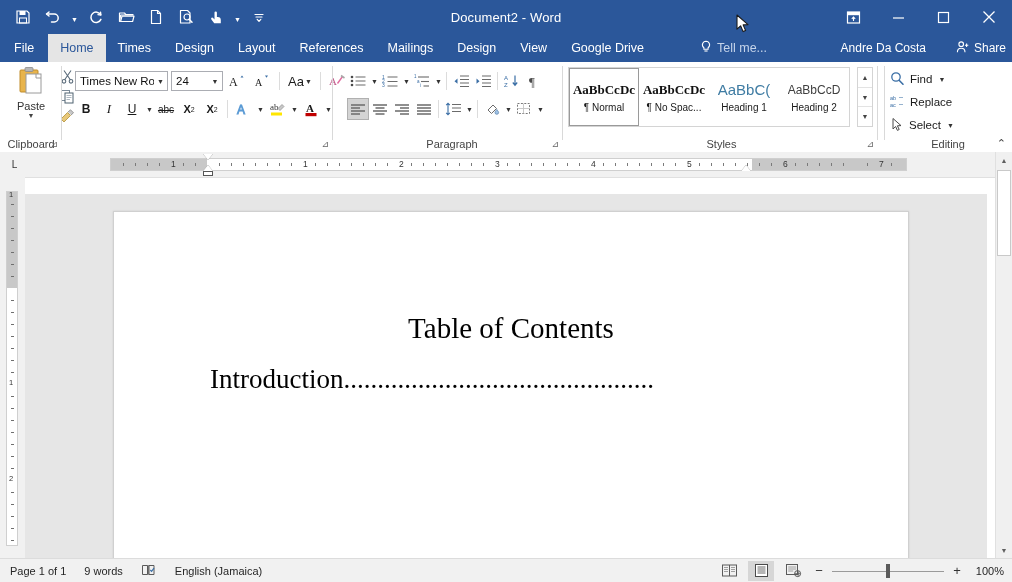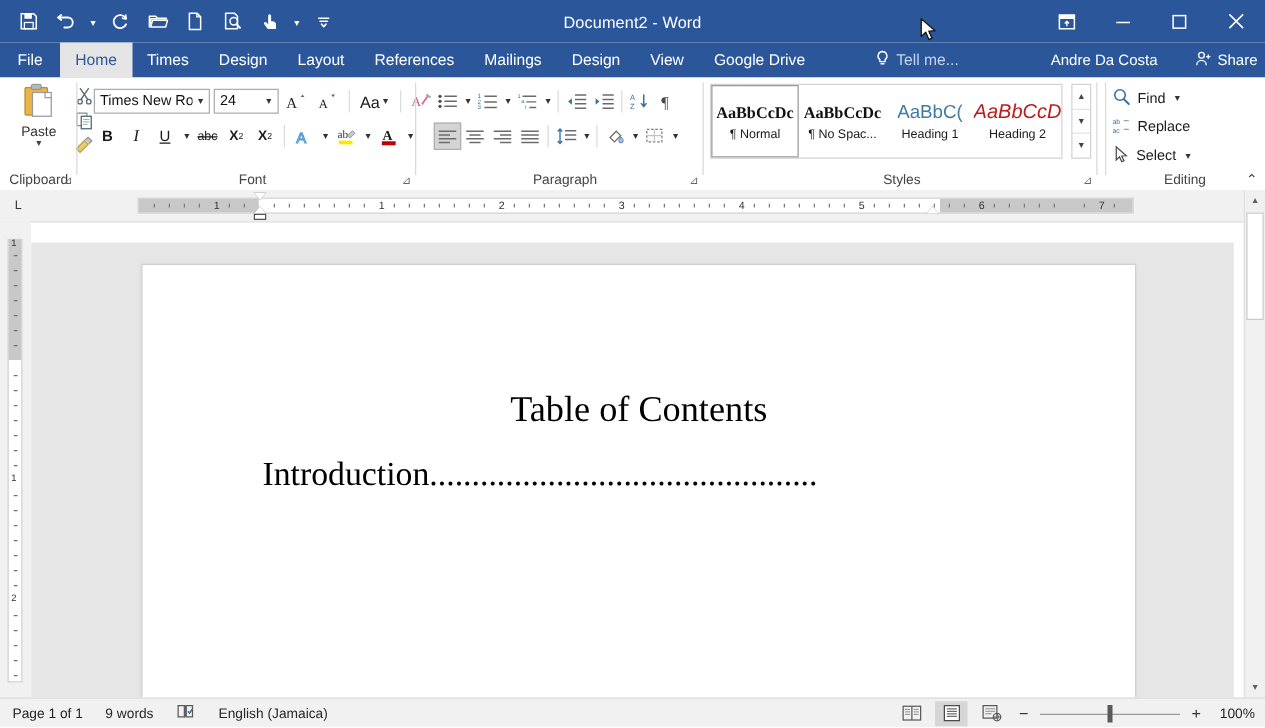--- a/index.html
+++ b/index.html
@@ -126,21 +126,21 @@
     position:absolute;left:3px;top:5px;display:flex;
     border:1px solid #d4d4d4;background:#fff;height:60px;box-sizing:border-box;
   }
   .style-item{
     width:70px;height:58px;display:flex;flex-direction:column;
     align-items:center;justify-content:center;box-sizing:border-box;
   }
   .style-item.selected{border:1px solid #9a9a9a;background:#fff;}
   .style-sample{font-size:13px;color:#111;white-space:nowrap;overflow:hidden;line-height:18px;}
   .style-sample.h1{color:#3f7ca3;font-size:15px;font-weight:normal;}
-  .style-sample.h2{color:#b91c1c;font-size:16px;font-style:italic;}
+  .style-sample.h2{color:#404040;font-size:12px;}
   .style-sample.norm{font-weight:bold;font-family:"Liberation Serif",serif;}
   .style-sample.nospace{font-weight:bold;font-family:"Liberation Serif",serif;}
   .style-name{font-size:10px;color:#1a1a1a;margin-top:3px;white-space:nowrap;}
   .gallery-nav{
     position:absolute;left:292px;top:5px;width:16px;height:60px;
     display:flex;flex-direction:column;border:1px solid #d4d4d4;box-sizing:border-box;background:#fff;
   }
   .gallery-nav div{
     flex:1;display:flex;align-items:center;justify-content:center;font-size:7px;color:#444;
   }
@@ -511,21 +511,20 @@
         <div class="btn sq">
           <svg width="17" height="16" viewBox="0 0 17 16">
               <text x="3" y="11" font-family="Liberation Serif, serif" font-size="11" font-weight="bold" fill="#1a1a1a">A</text>
               <rect x="2.5" y="12" width="11" height="3.2" fill="#c00000"></rect>
             </svg>
         </div>
         <div class="btn" style="min-width:10px;padding:0">
             <span class="caret">▼</span>
           </div>
       </div>
-      <div class="group-label">Font</div>
       <div class="dlg-launcher" style="right:4px;">⊿</div>
       <div class="group-sep" style="right:0;"></div>
     </div>
 
     <div class="group" id="g-para">
       <div class="para-row1">
         <div class="btn sq">
           <svg width="17" height="14" viewBox="0 0 17 14">
               <circle cx="2" cy="3" r="1.3" fill="#4a4a4a"></circle>
               <circle cx="2" cy="7" r="1.3" fill="#4a4a4a"></circle>

